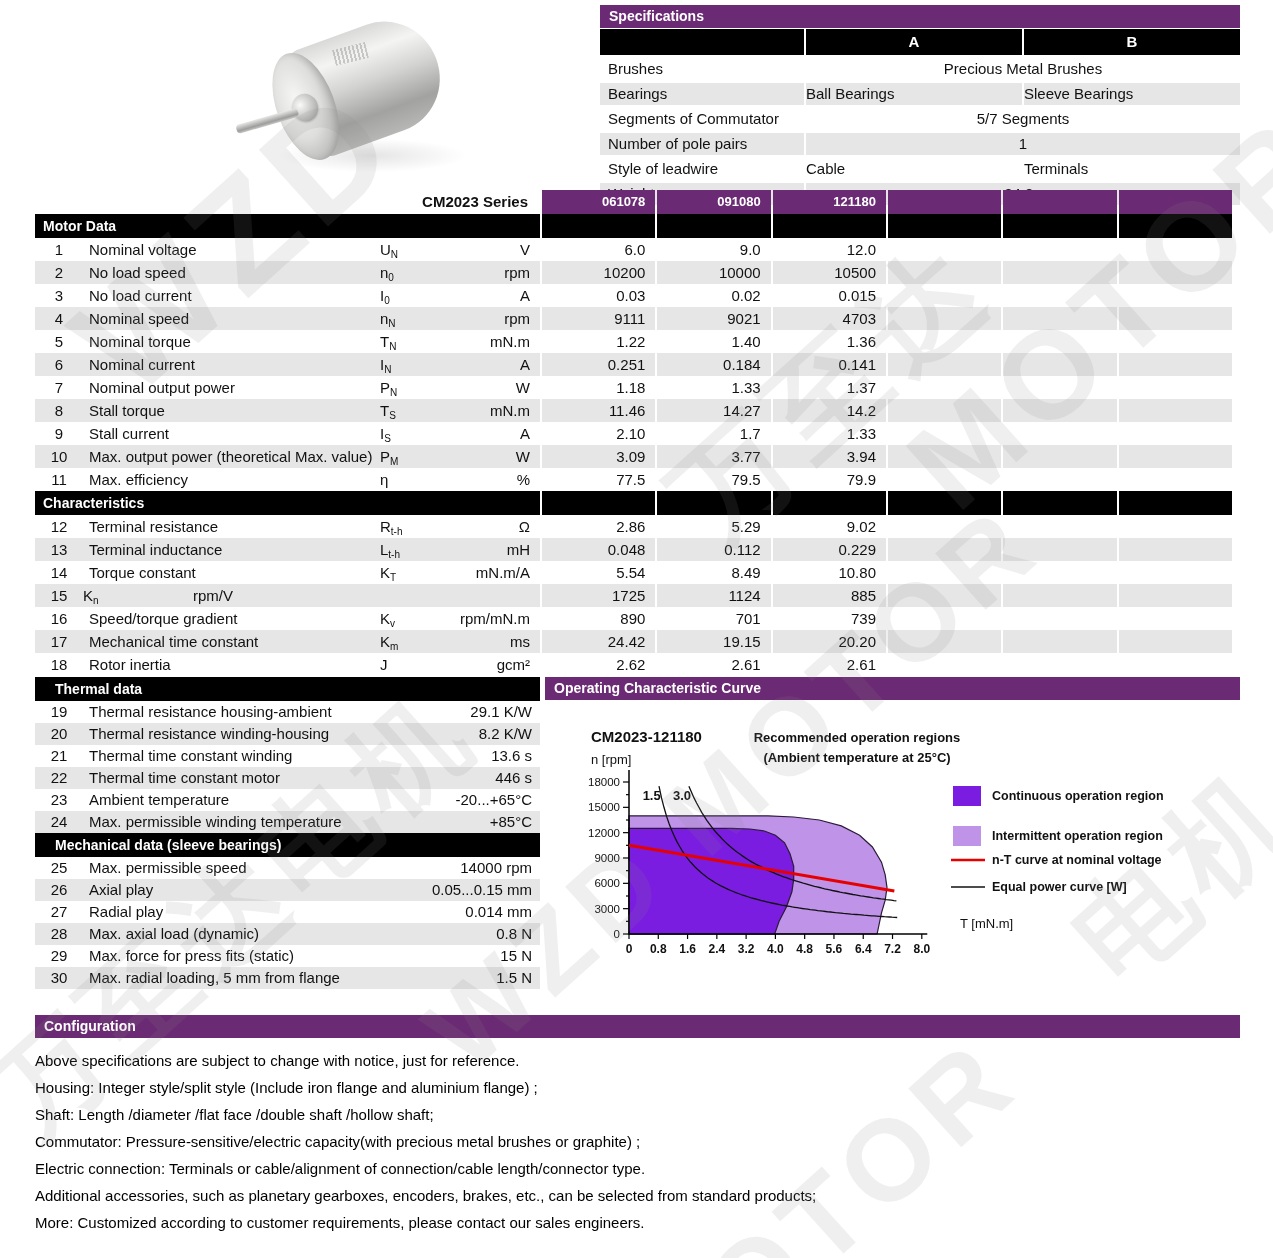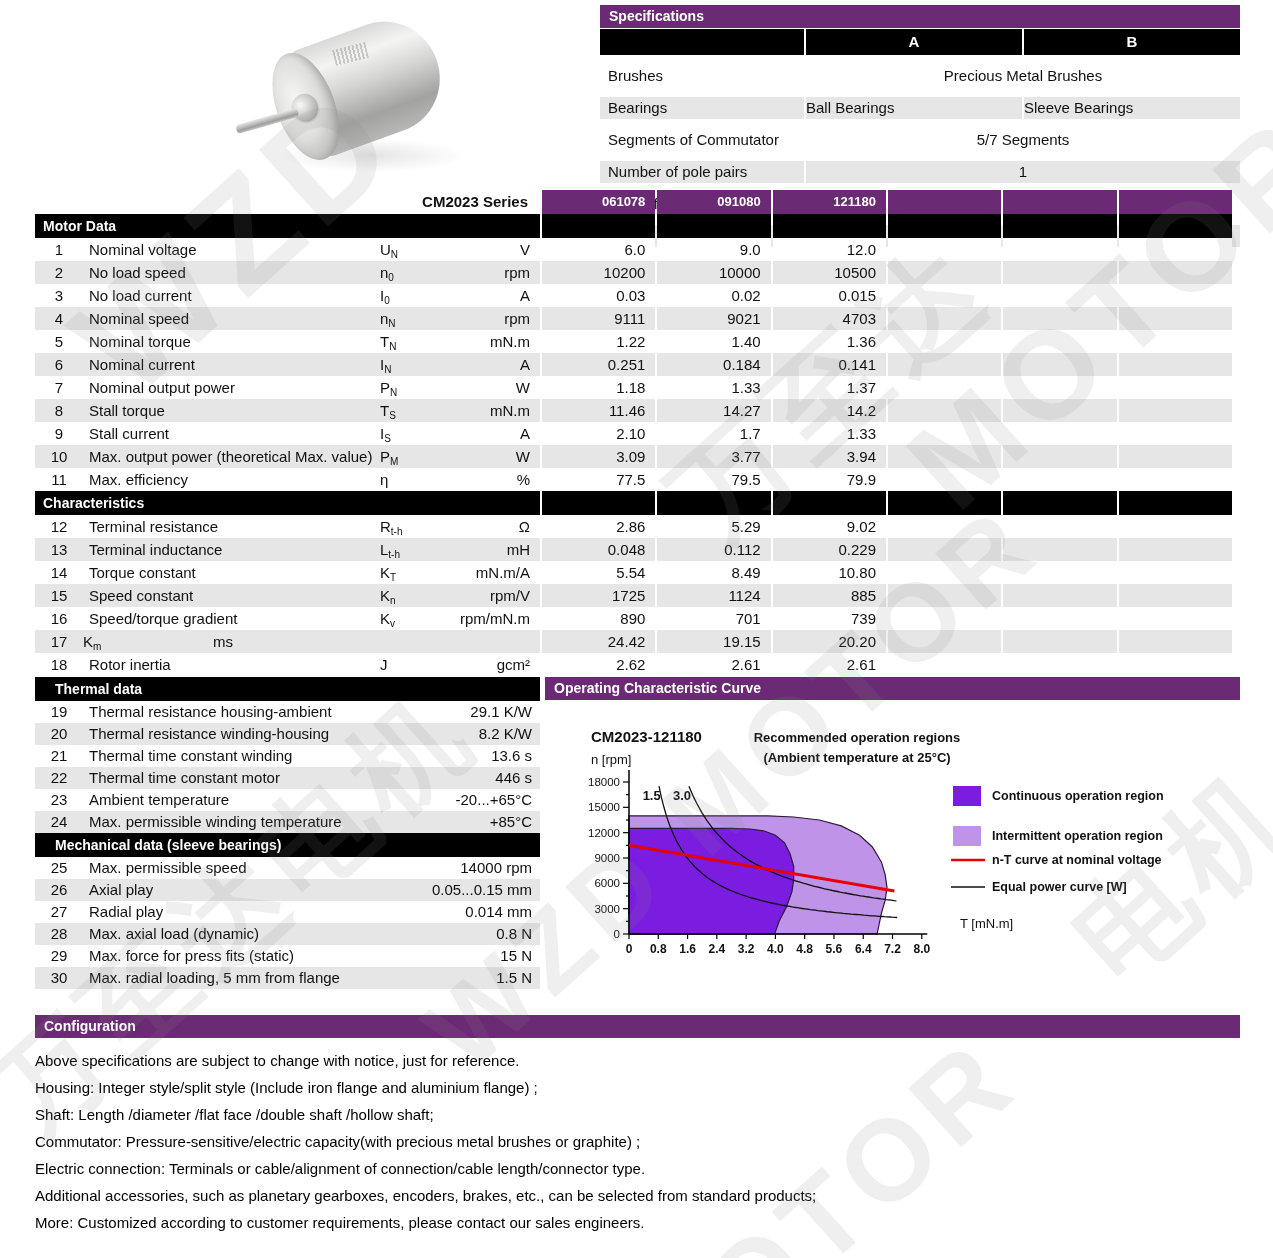--- a/index.html
+++ b/index.html
@@ -36,21 +36,21 @@
   .purple-bar { background:#6b2a74; color:#fff; font-weight:bold; font-size:14px; line-height:23px;
                 height:23px; padding-left:9px; }
   .black-bar-text { background:#000; color:#fff; font-weight:bold; font-size:14px; line-height:24px;
                     height:24px; padding-left:20px; }
   
   .spec { position:absolute; left:600px; top:5px; width:640px; z-index:1; }
   .spec-head { display:flex; gap:2px; height:26px; margin-top:1px; }
   .spec-head .h-label { width:204px; background:#000; }
   .spec-head .h-col { flex:1; background:#000; color:#fff; font-weight:bold; font-size:15px;
                       text-align:center; line-height:26px; }
-  .spec-row { display:flex; gap:2px; height:22px; font-size:15px; line-height:22px; margin-top:10px; }
+  .spec-row { display:flex; gap:2px; height:22px; font-size:15px; line-height:22px; margin-top:3px; }
   .spec-row .s-label { width:204px; padding-left:8px; }
   .spec-row .s-span { flex:2.02; text-align:center; }
   .spec-row .s-a, .spec-row .s-b { flex:1; text-align:left; }
   .bg-w { background:#fff; } .bg-g { background:#e6e6e6; }
   
   .main { position:absolute; left:35px; top:190px; width:1197px; z-index:1; }
   .mt-flex { display:flex; gap:2px; }
   .mt-left { width:505px; display:flex; }
   .mt-header { height:24px; }
   .mt-series { width:505px; text-align:right; font-weight:bold; font-size:15px; line-height:24px; padding-right:12px; }
@@ -365,21 +365,20 @@
           <div class="mt-val bg-w">5.54</div>
           <div class="mt-val bg-w">8.49</div>
           <div class="mt-val bg-w">10.80</div>
           <div class="mt-val bg-w"></div>
           <div class="mt-val bg-w"></div>
           <div class="mt-val bg-w"></div>
         </div>
         <div class="mt-flex mt-row">
           <div class="mt-left bg-g">
             <div class="c-no">15</div>
-            <div class="c-label">Speed constant</div>
             <div class="c-sym"><span>K</span><span class="sub">n</span></div>
             <div class="c-unit">rpm/V</div>
           </div>
           <div class="mt-val bg-g">1725</div>
           <div class="mt-val bg-g">1124</div>
           <div class="mt-val bg-g">885</div>
           <div class="mt-val bg-g"></div>
           <div class="mt-val bg-g"></div>
           <div class="mt-val bg-g"></div>
         </div>
@@ -393,20 +392,21 @@
           <div class="mt-val bg-w">890</div>
           <div class="mt-val bg-w">701</div>
           <div class="mt-val bg-w">739</div>
           <div class="mt-val bg-w"></div>
           <div class="mt-val bg-w"></div>
           <div class="mt-val bg-w"></div>
         </div>
         <div class="mt-flex mt-row">
           <div class="mt-left bg-g">
             <div class="c-no">17</div>
+            <div class="c-label">Mechanical time constant</div>
             <div class="c-sym"><span>K</span><span class="sub">m</span></div>
             <div class="c-unit">ms</div>
           </div>
           <div class="mt-val bg-g">24.42</div>
           <div class="mt-val bg-g">19.15</div>
           <div class="mt-val bg-g">20.20</div>
           <div class="mt-val bg-g"></div>
           <div class="mt-val bg-g"></div>
           <div class="mt-val bg-g"></div>
         </div>

